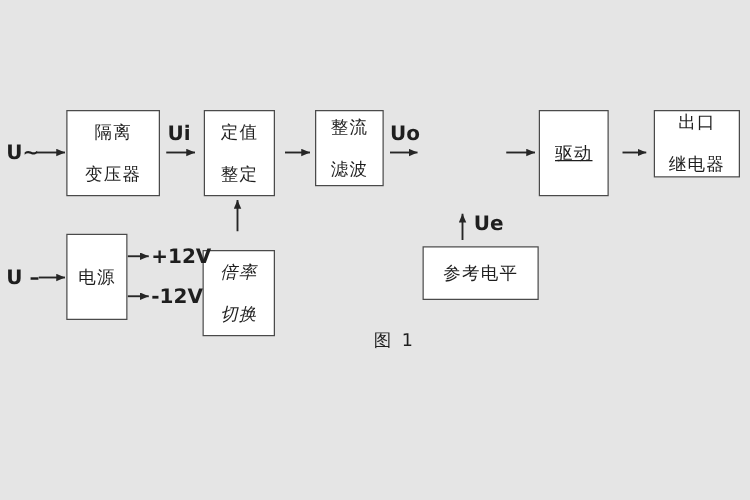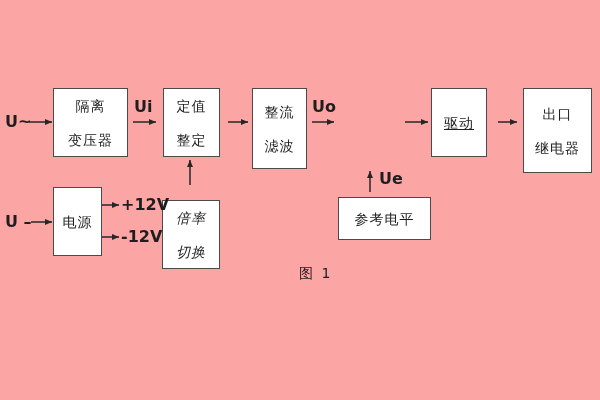--- a/index.html
+++ b/index.html
@@ -1,17 +1,17 @@
 <!DOCTYPE html>
 <html><head>
 <meta charset="utf-8">
 <style>
   html,body{margin:0;padding:0;background:#ffffff;}
   .canvas{
-    position:relative;width:600px;height:400px;background:#fca5a5;overflow:hidden;
+    position:relative;width:600px;height:400px;background:#e5e5e5;overflow:hidden;
     font-family:"DejaVu Sans",sans-serif;color:#1e1e1e;
   }
   .wires{position:absolute;left:0;top:0;width:600px;height:400px;}
   .box{
     position:absolute;box-sizing:border-box;border:1px solid #4a4a4a;background:#ffffff;
     display:flex;flex-direction:column;align-items:center;justify-content:center;
     font-size:14px;line-height:14px;letter-spacing:1px;
   }
   .box.two .bline{display:block;}
   .box.two{gap:20px;}
@@ -43,28 +43,28 @@
   </svg>
 
   <div class="box two" style="left:53px;top:88px;width:75px;height:69px;">
     <span class="bline">隔离</span>
     <span class="bline">变压器</span>
   </div>
   <div class="box two" style="left:163px;top:88px;width:57px;height:69px;">
     <span class="bline">定值</span>
     <span class="bline">整定</span>
   </div>
-  <div class="box two" style="left:252px;top:88px;width:55px;height:81px;">
+  <div class="box two" style="left:252px;top:88px;width:55px;height:61px;">
     <span class="bline">整流</span>
     <span class="bline">滤波</span>
   </div>
   <div class="box" style="left:431px;top:88px;width:56px;height:69px;text-decoration:underline;">
     <span class="bline">驱动</span>
   </div>
-  <div class="box two" style="left:523px;top:88px;width:69px;height:85px;">
+  <div class="box two" style="left:523px;top:88px;width:69px;height:54px;">
     <span class="bline">出口</span>
     <span class="bline">继电器</span>
   </div>
 
   <div class="box" style="left:53px;top:187px;width:49px;height:69px;">
     <span class="bline">电源</span>
   </div>
   <div class="box two" style="left:162px;top:200px;width:58px;height:69px;font-style:italic;">
     <span class="bline">倍率</span>
     <span class="bline">切换</span>

